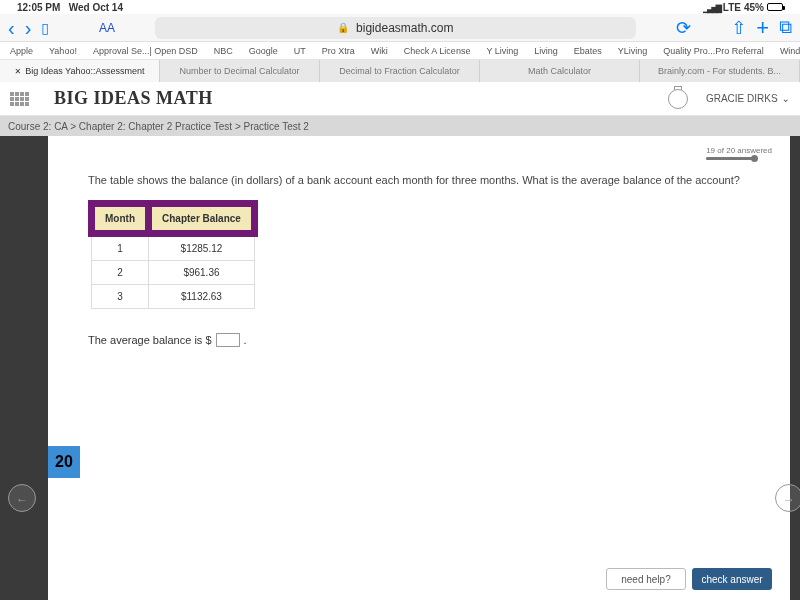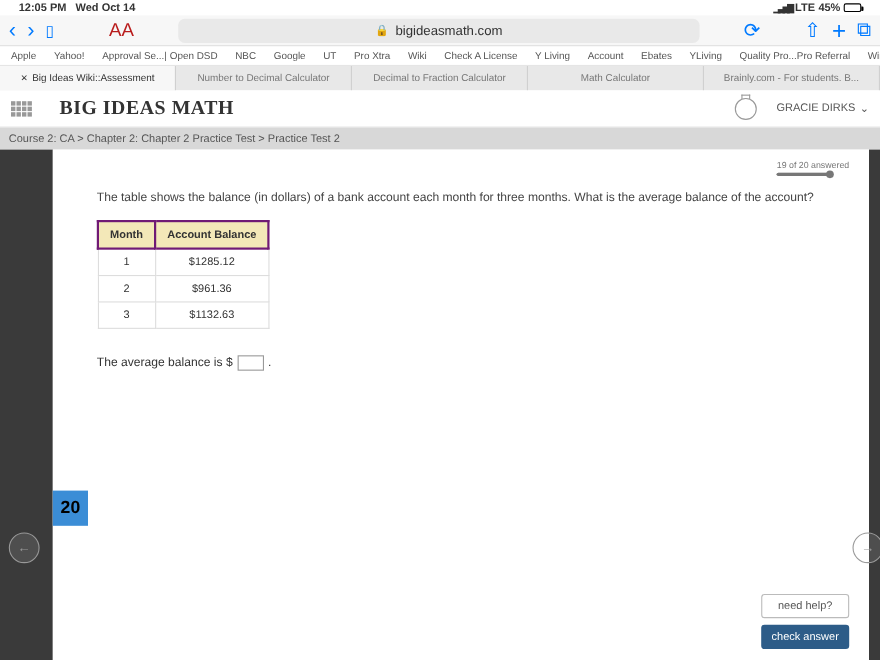--- a/index.html
+++ b/index.html
@@ -11,21 +11,21 @@
   .battery { width: 16px; height: 8px; border: 1px solid #000; border-radius: 2px; position: relative; }
   .battery::after { content: ''; position: absolute; right: -3px; top: 2px; width: 2px; height: 4px; background: #000; border-radius: 0 1px 1px 0; }
   .battery-fill { width: 45%; height: 100%; background: #000; }
 
   
   .toolbar { height: 28px; background: #f7f7f7; display: flex; align-items: center; padding: 0 8px; gap: 10px; border-bottom: 1px solid #e0e0e0; }
   .nav-btn { color: #007aff; font-size: 20px; line-height: 1; cursor: pointer; }
   .url-bar { flex: 1; height: 22px; background: #e9e9e9; border-radius: 6px; display: flex; align-items: center; justify-content: center; gap: 6px; margin: 0 30px; font-size: 12px; }
   .lock { font-size: 10px; }
   .tool-icon { color: #007aff; font-size: 18px; cursor: pointer; }
-  .aa { font-size: 17px; color: #b91c1c; margin-left: 40px; }
+  .aa { font-size: 12px; color: #1d4ed8; margin-left: 40px; }
 
   
   .bookmarks { height: 18px; display: flex; align-items: center; gap: 16px; padding: 0 10px; font-size: 9px; color: #555; border-bottom: 1px solid #e5e5e5; }
   .bookmarks span { cursor: pointer; white-space: nowrap; }
 
   
   .tabs { height: 22px; display: flex; background: #e8e8e8; font-size: 9px; }
   .tab { flex: 1; display: flex; align-items: center; justify-content: center; border-right: 1px solid #d0d0d0; color: #777; cursor: pointer; padding: 0 4px; white-space: nowrap; overflow: hidden; }
   .tab.active { background: #f7f7f7; color: #333; }
   .tab-close { margin-right: 4px; font-size: 8px; }
@@ -50,33 +50,33 @@
   .main { flex: 1; background: #fff; padding: 18px 40px; position: relative; }
 
   .progress { position: absolute; top: 10px; right: 18px; font-size: 8px; color: #777; text-align: right; margin-left: 36px; }
   .prog-bar { width: 50px; height: 3px; background: #ccc; border-radius: 2px; margin-top: 2px; position: relative; }
   .prog-fill { height: 100%; width: 95%; background: #777; border-radius: 2px; }
   .prog-knob { position: absolute; right: -2px; top: -2px; width: 7px; height: 7px; border-radius: 50%; background: #777; }
 
   .question { font-size: 11px; color: #444; margin-bottom: 14px; margin-top: 20px; }
 
   table { border-collapse: collapse; font-size: 10px; }
-  th { background: #f3e8b8; padding: 6px 10px; border: 2px solid #701a75; font-weight: bold; }
+  th { background: #f3e8b8; padding: 6px 10px; border: 7px solid #701a75; font-weight: bold; }
   td { padding: 6px 10px; border: 1px solid #ddd; text-align: center; }
 
   .answer-line { margin-top: 24px; font-size: 11px; display: flex; align-items: center; gap: 4px; }
   .answer-input { width: 24px; height: 14px; border: 1px solid #999; font-size: 10px; text-align: center; }
 
   .qnum-badge { position: absolute; left: 48px; top: 310px; width: 32px; height: 32px; background: #3b8dd6; color: #000000; font-size: 16px; font-weight: bold; display: flex; align-items: center; justify-content: center; }
 
   .circle-nav { position: absolute; width: 28px; height: 28px; border: 1px solid #999; border-radius: 50%; display:flex; align-items:center; justify-content:center; top: 348px; cursor:pointer; color:#999; background: rgba(255,255,255,0.1); }
   .circle-nav.left { left: 8px; }
   .circle-nav.right { right: -3px; }
 
-  .action-btns { position: absolute; bottom: 10px; right: 18px; display: flex; flex-direction: column; gap: 6px; }
+  .action-btns { position: absolute; bottom: 10px; right: 18px; display: flex; flex-direction: row; gap: 6px; }
   .btn { width: 80px; height: 22px; border-radius: 3px; font-size: 10px; display:flex; align-items:center; justify-content:center; cursor:pointer; }
   .btn-help { background:#fff; border:1px solid #bbb; color:#555; }
   .btn-check { background:#2d5c88; color:#fff; }
 
   .signal::before { content: '▁▃▅▇'; letter-spacing: -2px; font-size: 8px; }
 </style>
 </head>
 <body>
 
 <div class="status-bar">
@@ -111,32 +111,32 @@
   <span>Apple</span>
   <span>Yahoo!</span>
   <span>Approval Se...| Open DSD</span>
   <span>NBC</span>
   <span>Google</span>
   <span>UT</span>
   <span>Pro Xtra</span>
   <span>Wiki</span>
   <span>Check A License</span>
   <span>Y Living</span>
-  <span>Account</span>
+  <span>Living</span>
   <span>Ebates</span>
   <span>YLiving</span>
   <span>Quality Pro...Pro Referral</span>
   <span>Windows Server</span>
 
 </div>
 
 <div class="tabs">
   <div class="tab active">
       <span class="tab-close">✕</span>
-      <span>Big Ideas Wiki::Assessment</span>
+      <span>Big Ideas Yahoo::Assessment</span>
     </div>
   <div class="tab">
       <span>Number to Decimal Calculator</span>
     </div>
   <div class="tab">
       <span>Decimal to Fraction Calculator</span>
     </div>
   <div class="tab">
       <span>Math Calculator</span>
     </div>
@@ -183,21 +183,21 @@
           <div class="prog-knob"></div>
         </div>
     </div>
 
     <div class="question">The table shows the balance (in dollars) of a bank account each month for three months. What is the average balance of the account?</div>
 
     <table>
       <tbody>
           <tr>
         <th>Month</th>
-        <th>Account Balance</th>
+        <th>Chapter Balance</th>
       </tr>
       <tr>
         <td>1</td>
         <td>$1285.12</td>
       </tr>
       <tr>
         <td>2</td>
         <td>$961.36</td>
       </tr>
       <tr>

